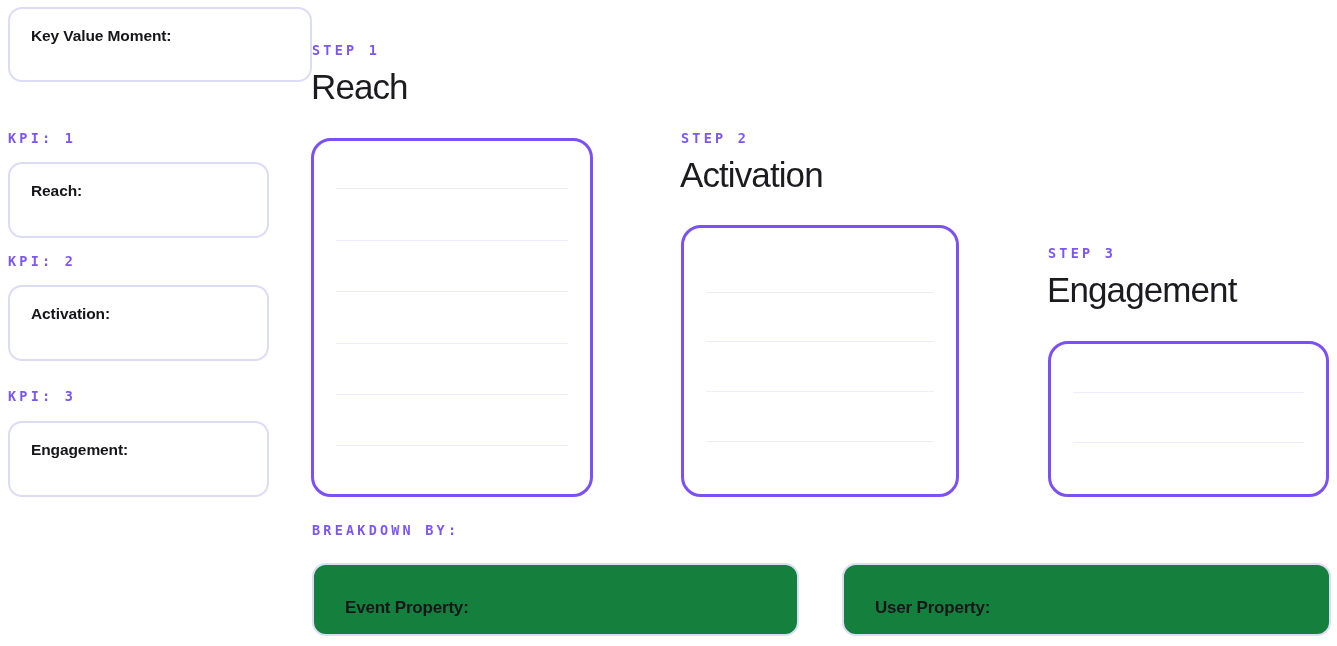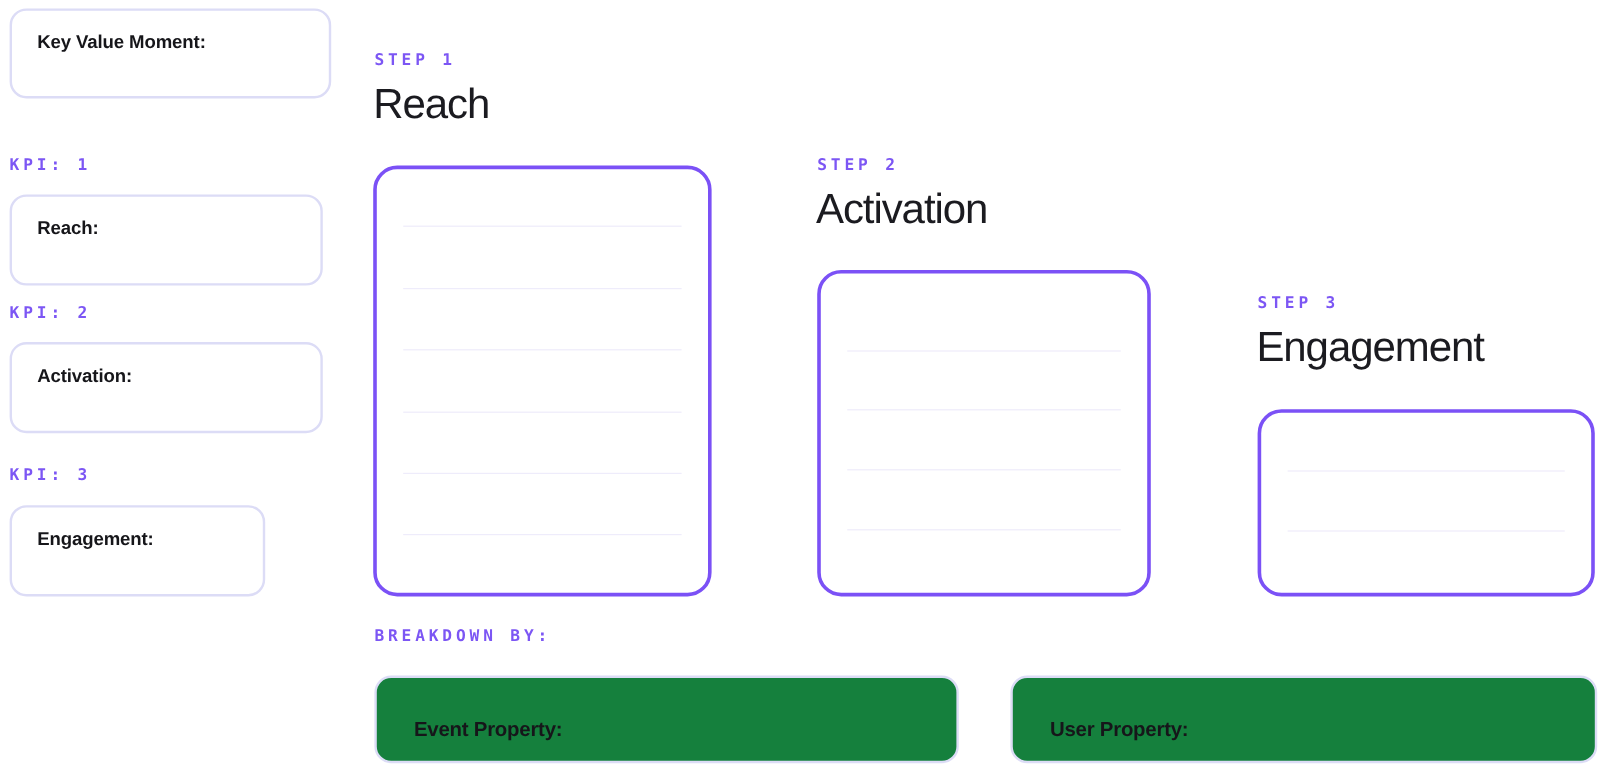--- a/index.html
+++ b/index.html
@@ -87,39 +87,39 @@
     font-size: 17px;
     font-weight: 700;
     color: #16161a;
     letter-spacing: -0.2px;
     white-space: nowrap;
   }
 </style>
 </head>
 <body>
 
-<div class="abs side-box" style="left:8px; top:7px; width:268px; height:75px;">
+<div class="abs side-box" style="left:8px; top:7px; width:304px; height:75px;">
   <span class="side-box-label">Key Value Moment:</span>
   <span class="abs" style="left:21px; top:42px; font-size:15px; color:#16161a;"></span>
 </div>
 
 <span class="abs mono-label" style="left:8px; top:132px;">KPI: 1</span>
 <div class="abs side-box" style="left:8px; top:162px; width:261px; height:76px;padding-left:29px;">
   <span class="side-box-label">Reach:</span>
   <span class="abs" style="left:21px; top:44px; font-size:15px;"></span>
 </div>
 
 <span class="abs mono-label" style="left:8px; top:255px;">KPI: 2</span>
 <div class="abs side-box" style="left:8px; top:285px; width:261px; height:76px;">
   <span class="side-box-label">Activation:</span>
   <span class="abs" style="left:21px; top:44px; font-size:15px;"></span>
 </div>
 
 <span class="abs mono-label" style="left:8px; top:390px;">KPI: 3</span>
-<div class="abs side-box" style="left:8px; top:421px; width:213px; height:76px;">
+<div class="abs side-box" style="left:8px; top:421px; width:261px; height:76px;">
   <span class="side-box-label">Engagement:</span>
   <span class="abs" style="left:21px; top:44px; font-size:15px;"></span>
 </div>
 
 <span class="abs mono-label" style="left:312px; top:44px;">STEP 1</span>
 <div class="abs step-title" style="left:311px; top:69px;">Reach</div>
 
 <div class="abs note-card" style="left:311px; top:138px; width:282px; height:359px;">
   <div class="rule-line" style="left:22px; right:22px; top:47px;"></div>
   <div class="rule-line" style="left:22px; right:22px; top:99px;"></div>

